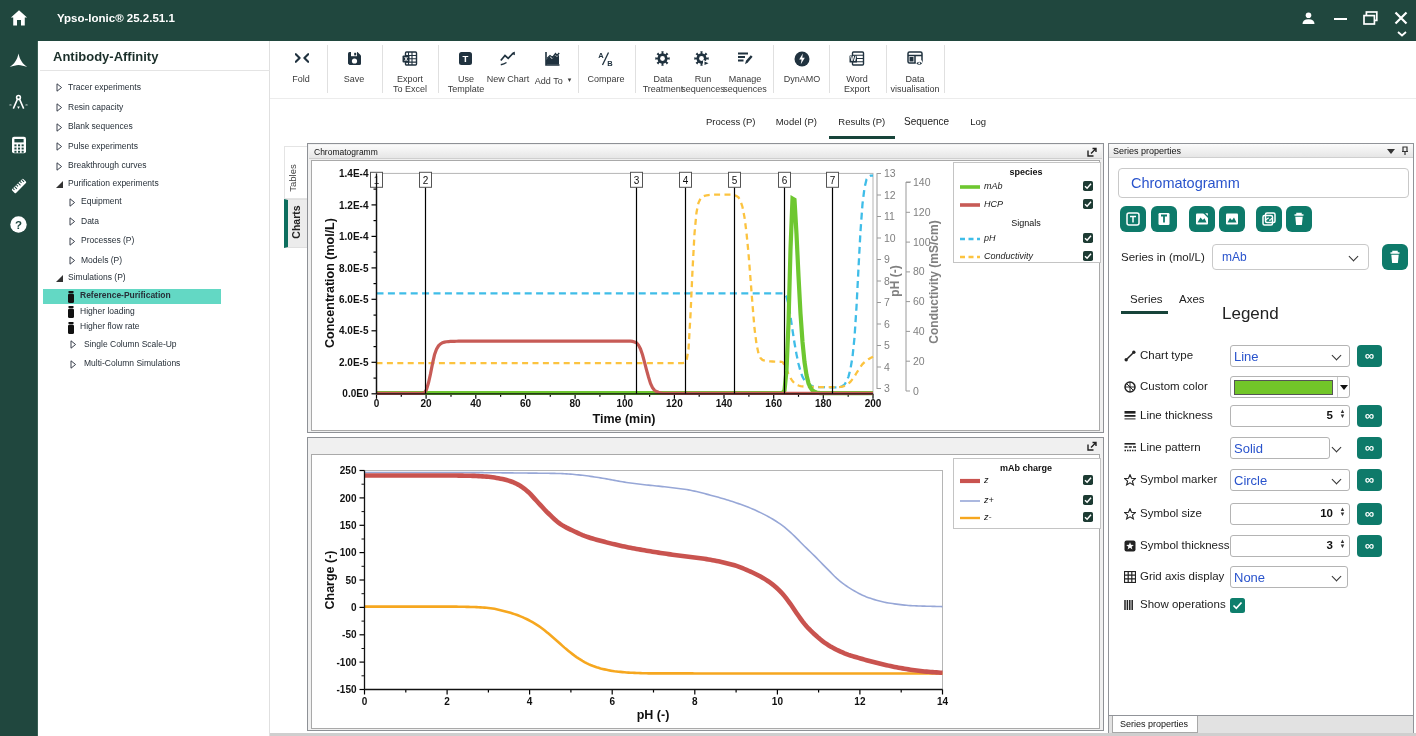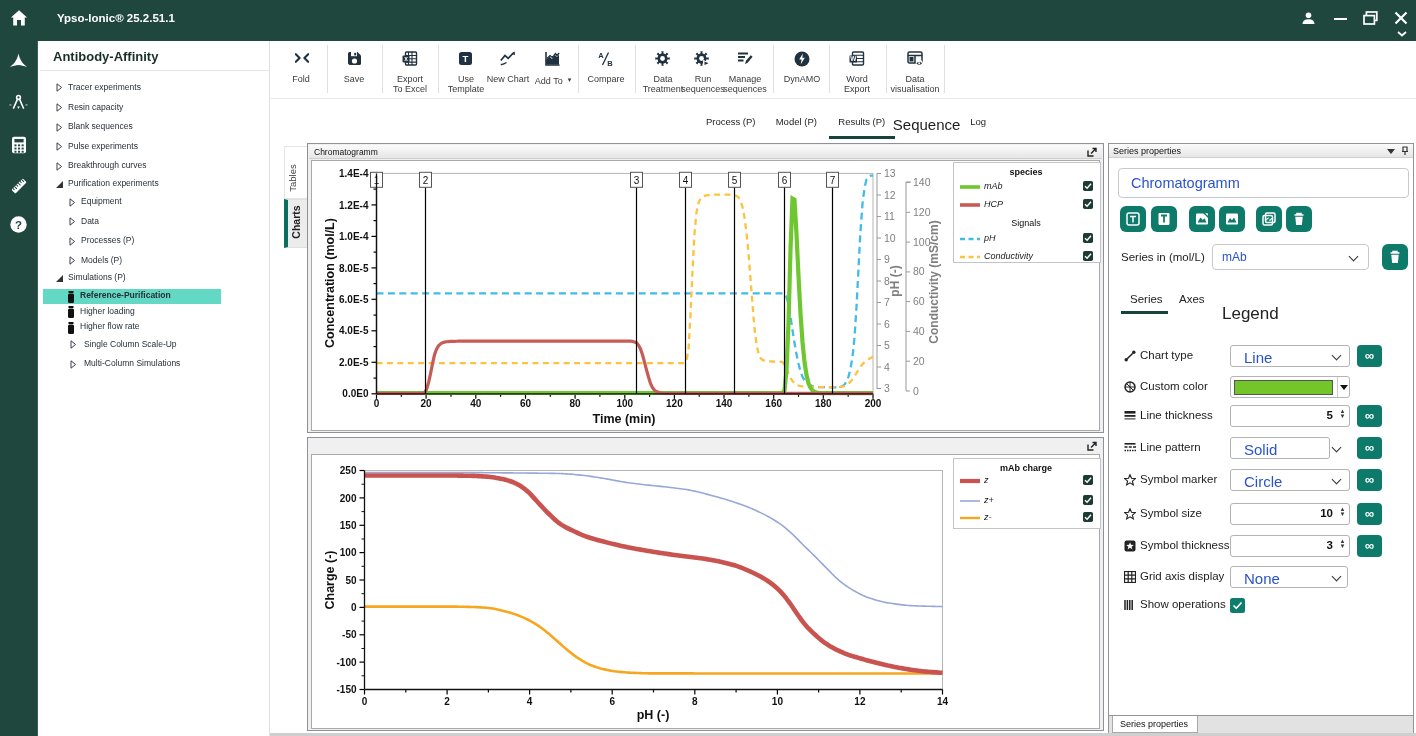--- a/index.html
+++ b/index.html
@@ -8,21 +8,21 @@
 .dg{background:#20473e}
 .tlabel{font-size:9px;color:#3a3a3a;text-align:center;line-height:9.8px;position:absolute}
 .sep{position:absolute;top:45px;height:48px;width:1px;background:#e0e0e0}
 .tree-item{position:absolute;font-size:8.5px;color:#262f38;white-space:nowrap}
 .panel{position:absolute;background:#f0f0f0;border:1px solid #8e9196}
 .ptitle{position:absolute;left:1px;top:1px;right:1px;height:14px;background:linear-gradient(#fbfbfb,#e6e6e6);border-bottom:1px solid #cfcfcf;font-size:8.5px;color:#111;padding:2px 0 0 5px}
 .pinner{position:absolute;background:#fff;border:1px solid #a9a9a9}
 .legend{position:absolute;background:#fff;border:1px solid #c4c4c4;font-size:10px;color:#111}
 .lrow{position:absolute;font-style:italic;font-size:9px;color:#1a1a1a}
 .rlab{position:absolute;font-size:11.5px;color:#1c1c1c;white-space:nowrap}
-.combo{position:absolute;height:22px;background:#fff;border:1px solid #b4b4b4;border-radius:3px;font-size:15px;color:#2953cc;padding:3px 0 0 13px}
+.combo{position:absolute;height:22px;background:#fff;border:1px solid #b4b4b4;border-radius:3px;font-size:13px;color:#2953cc;padding:3px 0 0 3px}
 .num{position:absolute;height:22px;background:#fff;border:1px solid #b4b4b4;border-radius:3px;font-size:11.5px;font-weight:bold;color:#111;text-align:right;padding:3px 16px 0 0}
 .inf{position:absolute;width:25px;height:22px;background:#0e7a6a;border-radius:4px;color:#fff;text-align:center;font-size:13px;font-weight:bold;line-height:21px}
 .tealbtn{position:absolute;width:26px;height:26px;background:#0e7a6a;border-radius:6px}
 .chev{position:absolute;width:7px;height:7px;border-right:1.6px solid #333;border-bottom:1.6px solid #333;transform:rotate(45deg)}
 .spin{position:absolute;width:9px;font-size:6px;color:#333;line-height:5px;text-align:center}
 </style></head>
 <body>
 <div id="app">
 
 <div class="abs dg" style="left:0;top:0;width:1416px;height:41px"></div>
@@ -242,21 +242,21 @@
       <rect x="2.5" y="6" width="4" height="4.5" fill="#20323f"></rect>
       <circle cx="12.2" cy="12.2" r="3.4" fill="#fff"></circle>
       <path d="M9.3 12.2 Q12.2 9.2 15.1 12.2 Q12.2 15.2 9.3 12.2" fill="#20323f"></path>
       <circle cx="12.2" cy="12.2" r="1" fill="#fff"></circle>
     </svg>
     <div class="tlabel" style="left:870px;top:75px;width:90px">Data<br>visualisation</div>
 
 <div class="abs" style="left:670.7px;top:116px;width:120px;text-align:center;font-size:9.5px;color:#1d1d1d">Process (P)</div>
     <div class="abs" style="left:736.3px;top:116px;width:120px;text-align:center;font-size:9.5px;color:#1d1d1d">Model (P)</div>
     <div class="abs" style="left:801.8px;top:116px;width:120px;text-align:center;font-size:9.5px;color:#1d1d1d">Results (P)</div>
-    <div class="abs" style="left:866.6px;top:116px;width:120px;text-align:center;font-size:15px;color:#1d1d1d">Sequence</div>
+    <div class="abs" style="left:866.6px;top:116px;width:120px;text-align:center;font-size:10px;color:#1d1d1d">Sequence</div>
     <div class="abs" style="left:918.1px;top:116px;width:120px;text-align:center;font-size:9.5px;color:#1d1d1d">Log</div>
     <div class="abs" style="left:829px;top:136px;width:66px;height:3px;background:#17443a"></div>
 
 <div class="abs" style="left:284px;top:146px;width:24px;height:53px;background:#fff;border:1px solid #e4e4e4"></div>
 <div class="abs" style="left:284px;top:199px;width:24px;height:49px;background:#ececec;border:1px solid #e0e0e0;border-left:4px solid #0d6e5e"></div>
 <div class="abs" style="left:285px;top:159px;font-size:10.5px;color:#444;transform:rotate(-90deg);transform-origin:0 0;width:54px;text-align:center;left:287px;top:205px;font-size:9.5px">Tables</div>
 <div class="abs" style="left:290px;top:245px;font-size:10.5px;font-weight:bold;color:#222;transform:rotate(-90deg);transform-origin:0 0;width:46px;text-align:center">Charts</div>
 
 <div class="panel" style="left:307px;top:143px;width:797px;height:290px">
  <div class="ptitle">Chromatogramm</div>

